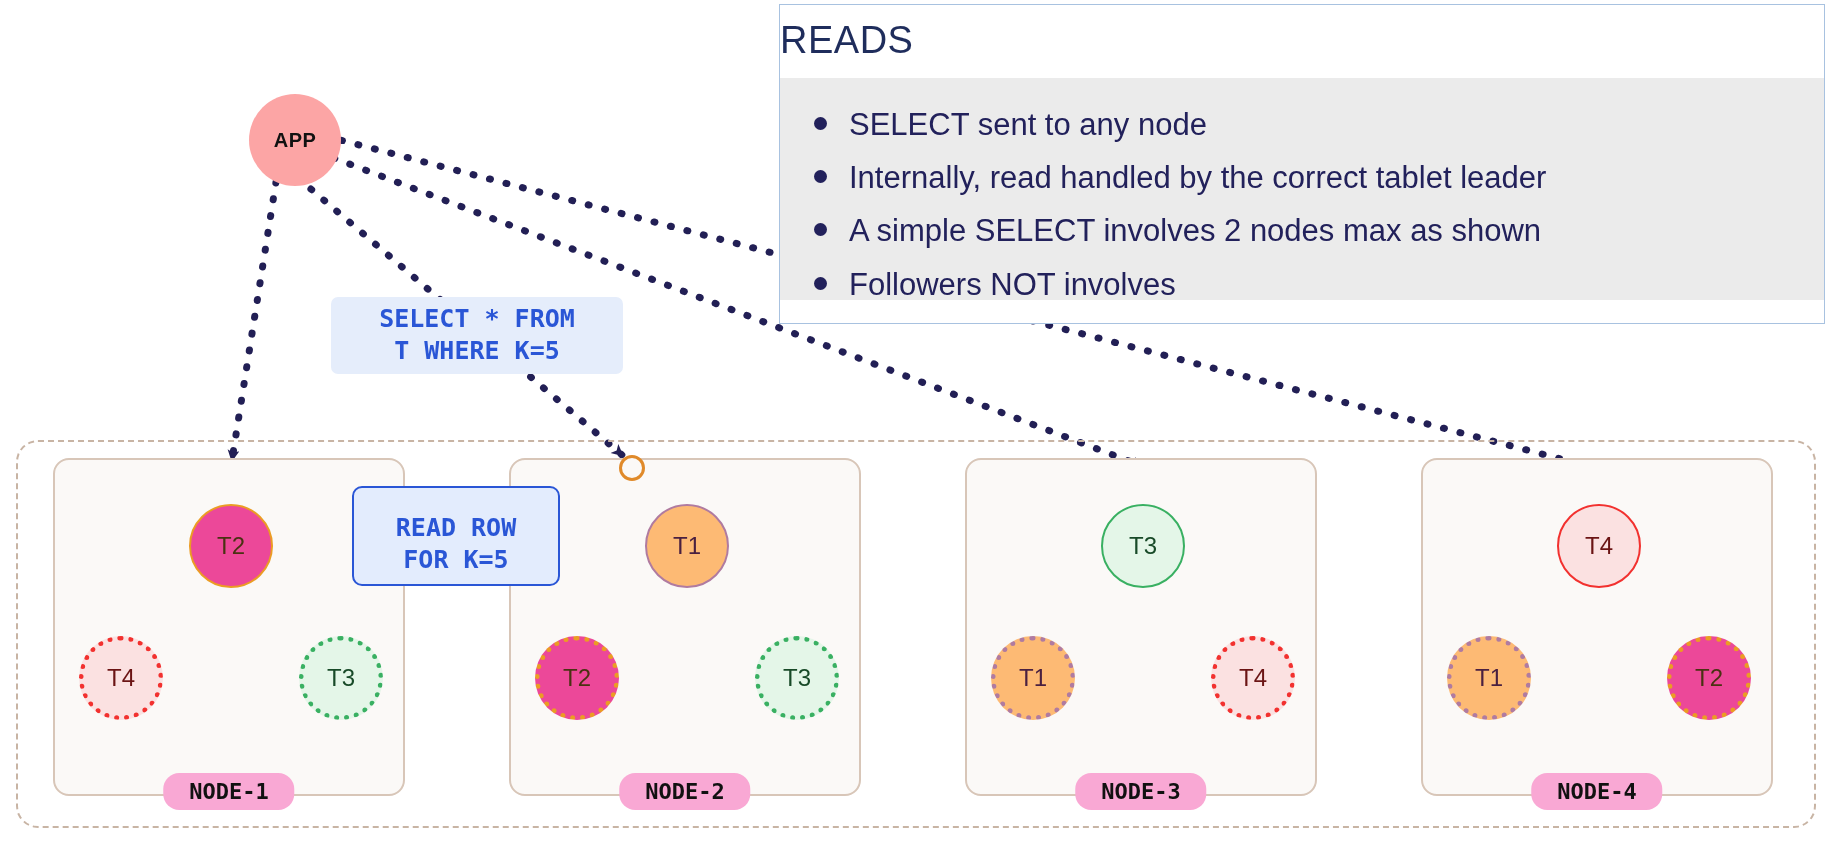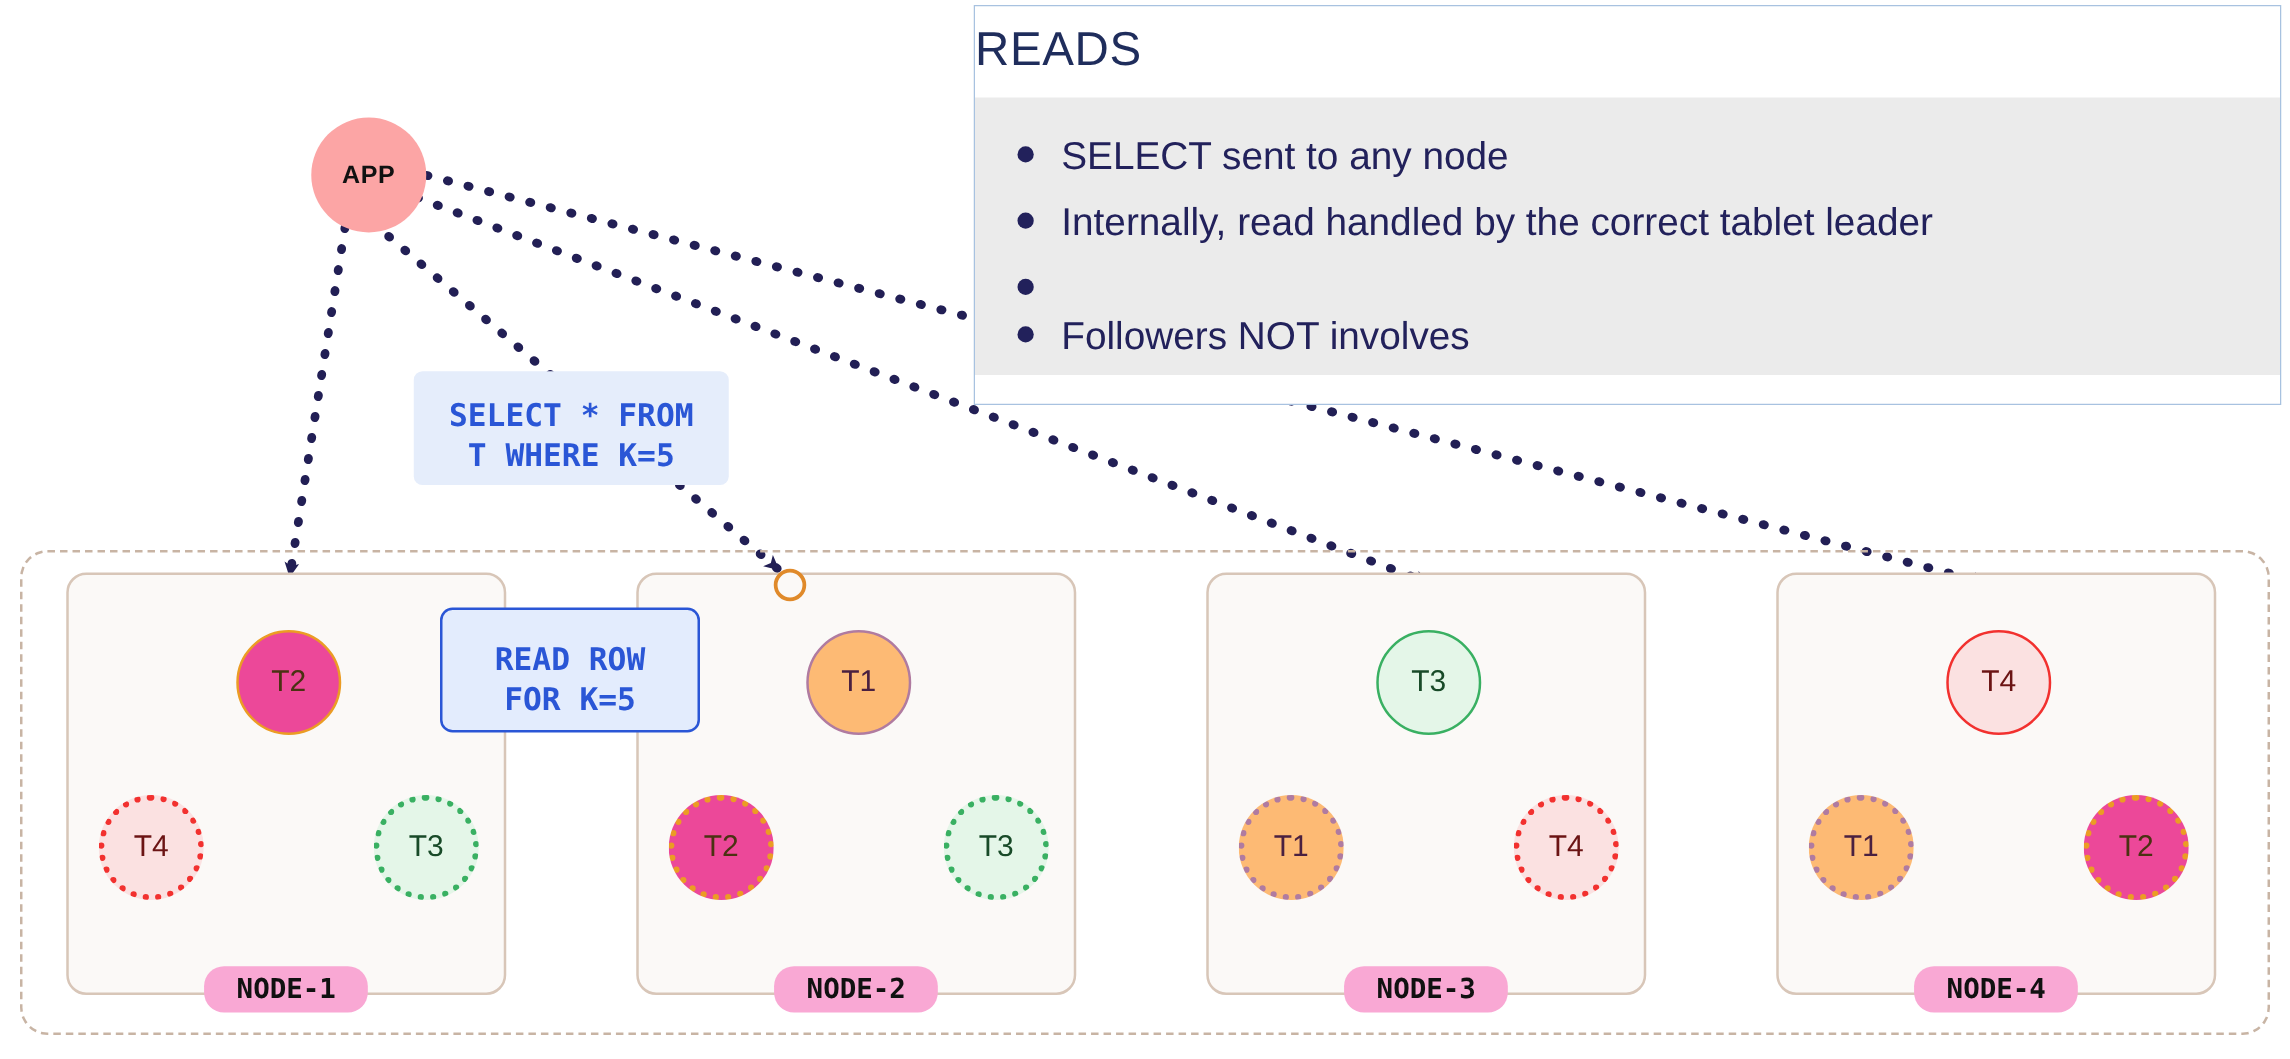--- a/index.html
+++ b/index.html
@@ -36,23 +36,23 @@
 
   
   .app-node{
     position:absolute;left:249px;top:94px;width:92px;height:92px;border-radius:50%;
     background:#fca5a5;display:flex;align-items:center;justify-content:center;
     font-size:20px;font-weight:bold;color:#111111;letter-spacing:.5px;
   }
 
   
   .sql-label{
-    position:absolute;left:331px;top:297px;width:252px;
+    position:absolute;left:331px;top:297px;width:292px;
     background:#e5edfb;border-radius:7px;
-    padding:20px 4px 8px 4px;box-sizing:border-box;
+    padding:6px 4px 8px 4px;box-sizing:border-box;
     text-align:center;color:#2a56d6;font-weight:bold;
     font-family:"DejaVu Sans Mono", monospace;font-size:25px;line-height:1.26;
     letter-spacing:0px;
   }
 
   
   .read-callout{
     position:absolute;left:352px;top:486px;width:208px;
     background:#e3ecfd;border:2.5px solid #2a56d6;border-radius:10px;
     padding:24px 4px 9px 4px;box-sizing:border-box;text-align:center;
@@ -143,20 +143,21 @@
         <li>
           <span class="reads-bullet"></span>
           <span>SELECT sent to any node</span>
         </li>
         <li>
           <span class="reads-bullet"></span>
           <span>Internally, read handled by the correct tablet leader</span>
         </li>
         <li>
           <span class="reads-bullet"></span>
+          <span>A simple SELECT involves 2 nodes max as shown</span>
         </li>
         <li>
           <span class="reads-bullet"></span>
           <span>Followers NOT involves</span>
         </li>
       </ul>
     </div>
   </div>
 
   <div class="app-node">

